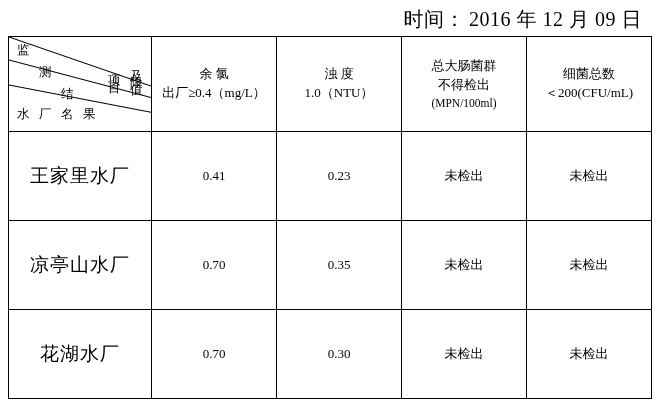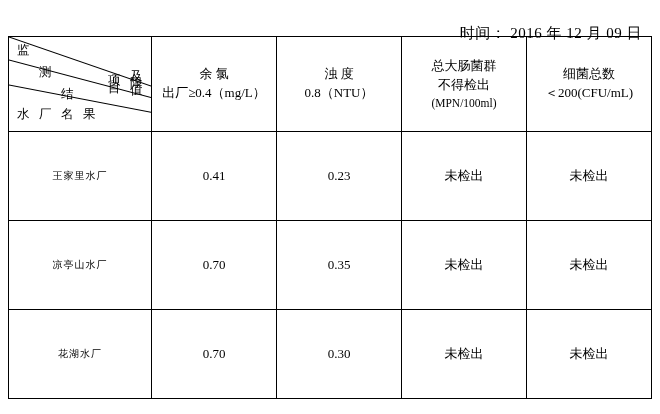--- a/index.html
+++ b/index.html
@@ -15,23 +15,23 @@
     position: relative;
     overflow: hidden;
   }
   .page {
     position: relative;
     width: 660px;
     height: 414px;
   }
   .date-line {
     position: absolute;
-    top: 24px;
+    top: 6px;
     right: 18px;
-    font-size: 15px;
+    font-size: 20px;
     letter-spacing: 0.5px;
     white-space: nowrap;
   }
   .date-line .label { margin-right: 4px; }
 
   .table-wrap {
     position: absolute;
     left: 8px;
     top: 36px;
     width: 643px;
@@ -84,21 +84,21 @@
   .corner .lbl-index  { top: 6px;  left: 118px; writing-mode: vertical-rl; letter-spacing: 2px; height: 50px;}
   .corner .lbl-monitor{ top: 4px;  left: 8px; }
   .corner .lbl-test   { top: 26px; left: 30px; }
   .corner .lbl-jie    { top: 48px; left: 52px; }
   .corner .lbl-water  { top: 68px; left: 8px; }
   .corner .lbl-plant  { top: 68px; left: 30px; }
   .corner .lbl-name   { top: 68px; left: 52px; }
   .corner .lbl-guo    { top: 68px; left: 74px; }
 
   tr.body td { height: 84px; }
-  tr.body td.plant { font-size: 10px; letter-spacing: 1px; }
+  tr.body td.plant { font-size: 19px; letter-spacing: 1px; }
   tr.body td.val { font-size: 13px; }
 
   .sub { font-size: 11.5px; }
 </style>
 </head>
 <body>
 
 <div class="page">
 
   <div class="date-line">
@@ -132,21 +132,21 @@
             <span class="lbl lbl-name">名</span>
             <span class="lbl lbl-guo">果</span>
           </td>
           <td class="hdr">
             <span class="line1">余 氯</span>
             <span class="line2">出厂≥0.4（mg/L）</span>
             <span class="line3 sub"></span>
           </td>
           <td class="hdr">
             <span class="line1">浊 度</span>
-            <span class="line2">0.8（NTU）</span>
+            <span class="line2">1.0（NTU）</span>
             <span class="line3 sub"></span>
           </td>
           <td class="hdr">
             <span class="line1">总大肠菌群</span>
             <span class="line2">不得检出</span>
             <span class="line3 sub">(MPN/100ml)</span>
           </td>
           <td class="hdr">
             <span class="line1">细菌总数</span>
             <span class="line2">＜200(CFU/mL)</span>

